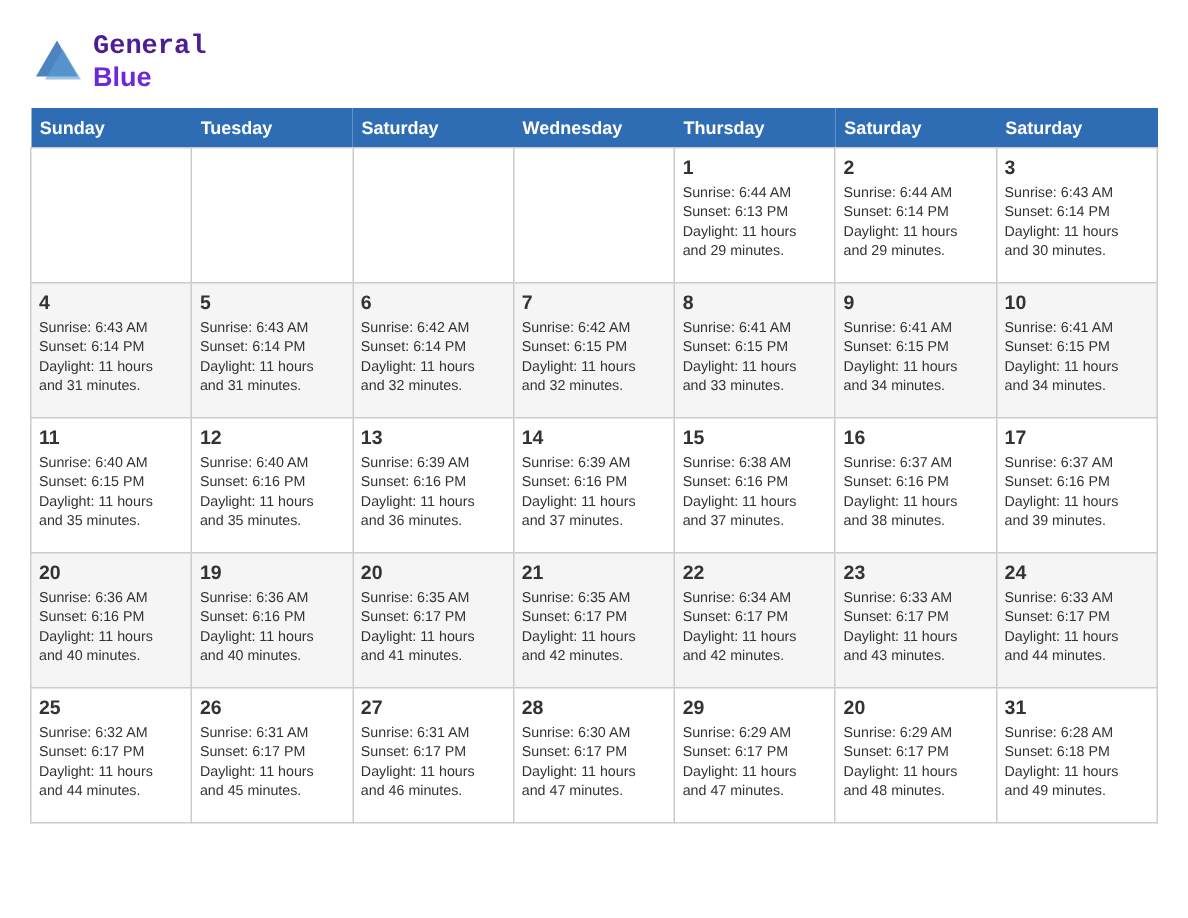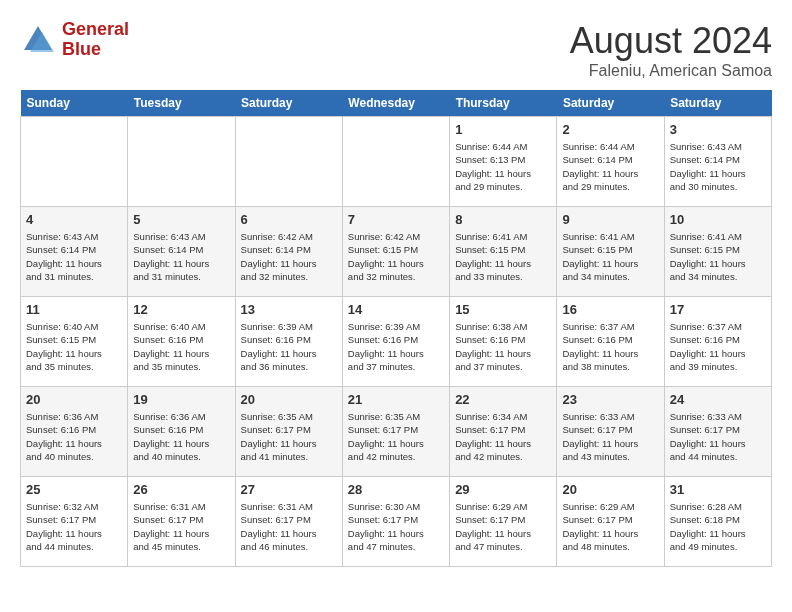--- a/index.html
+++ b/index.html
@@ -19,22 +19,22 @@
     .logo {
       display: flex;
       align-items: center;
       gap: 6px;
     }
     .logo-text {
       font-size: 18px;
       font-weight: bold;
       line-height: 1.1;
     }
-    .logo-text span.general { color: #b91c1c; }
-    .logo-text span.blue { color: #b91c1c; }
+    .logo-text span.general { color: #4c1d95; font-family: Liberation Mono, monospace; }
+    .logo-text span.blue { color: #6d28d9; }
     .logo-icon {
       width: 36px;
       height: 36px;
     }
     .title-block {
       text-align: right;
     }
     .title-block .month-year {
       font-size: 36px;
       color: #333;
@@ -95,24 +95,20 @@
     <svg class="logo-icon" viewBox="0 0 36 36">
       <rect x="0" y="0" width="36" height="36" fill="white"></rect>
       <polygon points="18,4 32,28 4,28" fill="#2e6db4" opacity="0.85"></polygon>
       <polygon points="22,10 34,30 10,30" fill="#5a9fd4" opacity="0.6"></polygon>
     </svg>
     <div class="logo-text">
       <span class="general">General</span><br>
       <span class="blue">Blue</span>
     </div>
   </div>
-  <div class="title-block">
-    <div class="month-year">August 2024</div>
-    <div class="location">Faleniu, American Samoa</div>
-  </div>
 </div>
 
 <table>
   <thead>
     <tr>
     <th>Sunday</th>
         <th>Tuesday</th>
         <th>Saturday</th>
         <th>Wednesday</th>
         <th>Thursday</th>

